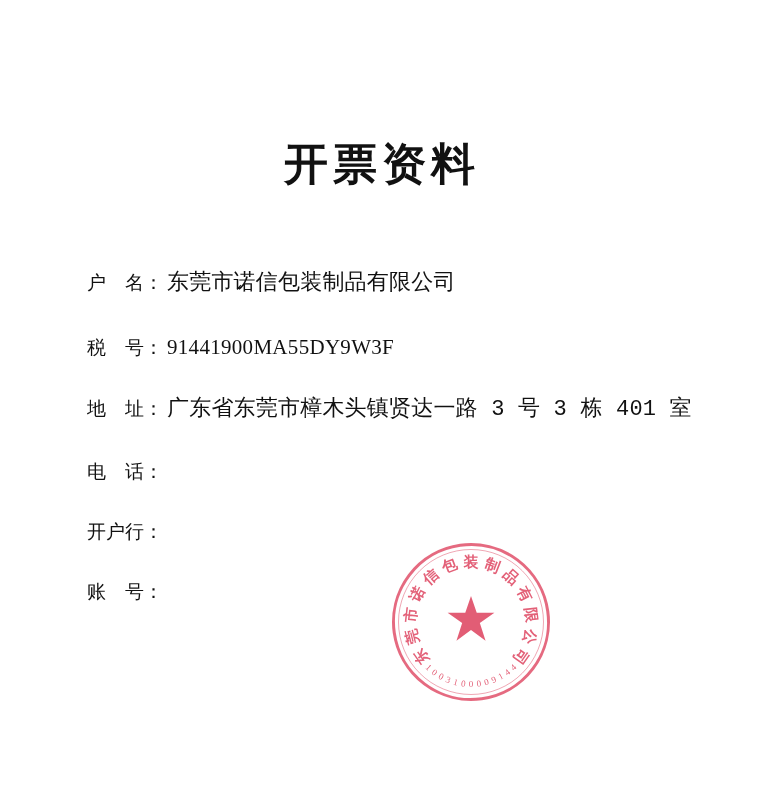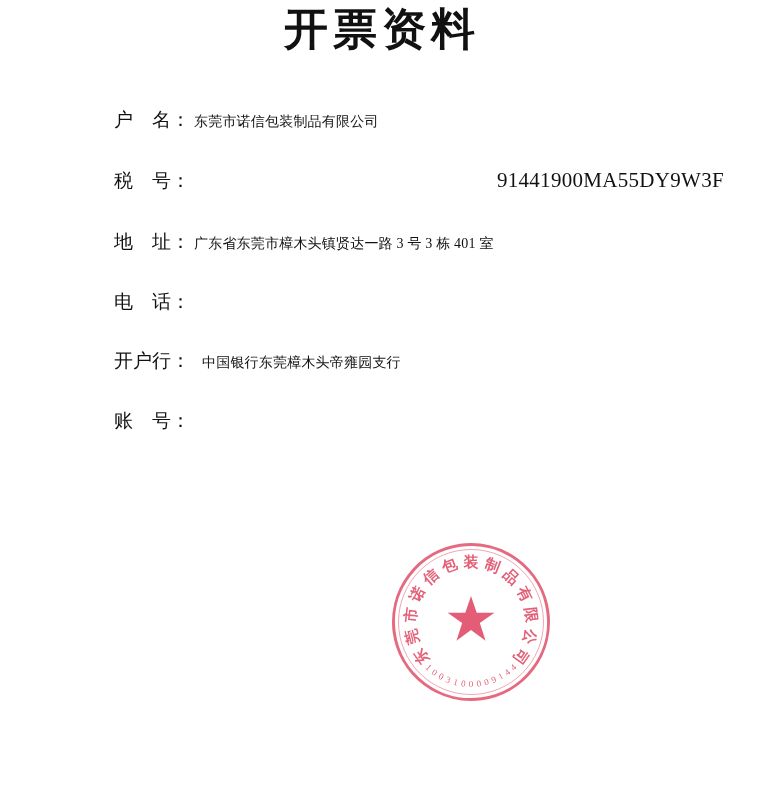--- a/index.html
+++ b/index.html
@@ -23,26 +23,27 @@
     box-sizing: border-box;
   }
 
   .doc-title {
     text-align: center;
     font-family: "DejaVu Serif", serif;
     font-weight: bold;
     font-size: 44px;
     letter-spacing: 5px;
     margin: 0;
+    padding-top: 135px;
     color: #111;
   }
 
   .fields {
-    margin-top: 48px;
-    padding-left: 114px;
+    margin-top: 76px;
+    padding-left: 87px;
     padding-right: 40px;
   }
 
   .field-row {
     display: flex;
     align-items: baseline;
     margin-bottom: 35px;
     font-size: 20px;
     line-height: 1.3;
   }
@@ -56,33 +57,32 @@
   }
 
   .field-colon {
     font-family: "DejaVu Serif", serif;
     font-size: 19px;
     color: #111;
     flex: 0 0 auto;
   }
 
   .field-value {
-    font-family: Liberation Serif, serif;
-    font-size: 14px;
+    font-family: Liberation Mono, monospace;
+    font-size: 22px;
     color: #111;
     margin-left: 4px;
     flex: 1 1 auto;
     letter-spacing: 0.2px;
   }
 
   .field-value.latin {
     font-family: "Liberation Serif", serif;
     font-size: 21px;
     letter-spacing: 0.3px;
-    text-align: right;
   }
 
   .field-row.bank .field-value {
     margin-left: 12px;
   }
 
   
   .seal {
     position: absolute;
     left: 392px;
@@ -175,21 +175,20 @@
     </div>
 
     <div class="field-row">
       <span class="field-label">电　话</span>
       <span class="field-colon">：</span>
     </div>
 
     <div class="field-row bank">
       <span class="field-label">开户行</span>
       <span class="field-colon">：</span>
-      <span class="field-value">中国银行东莞樟木头帝雍园支行</span>
     </div>
 
     <div class="field-row">
       <span class="field-label">账　号</span>
       <span class="field-colon">：</span>
     </div>
 
   </div>
 
   <div class="seal">

